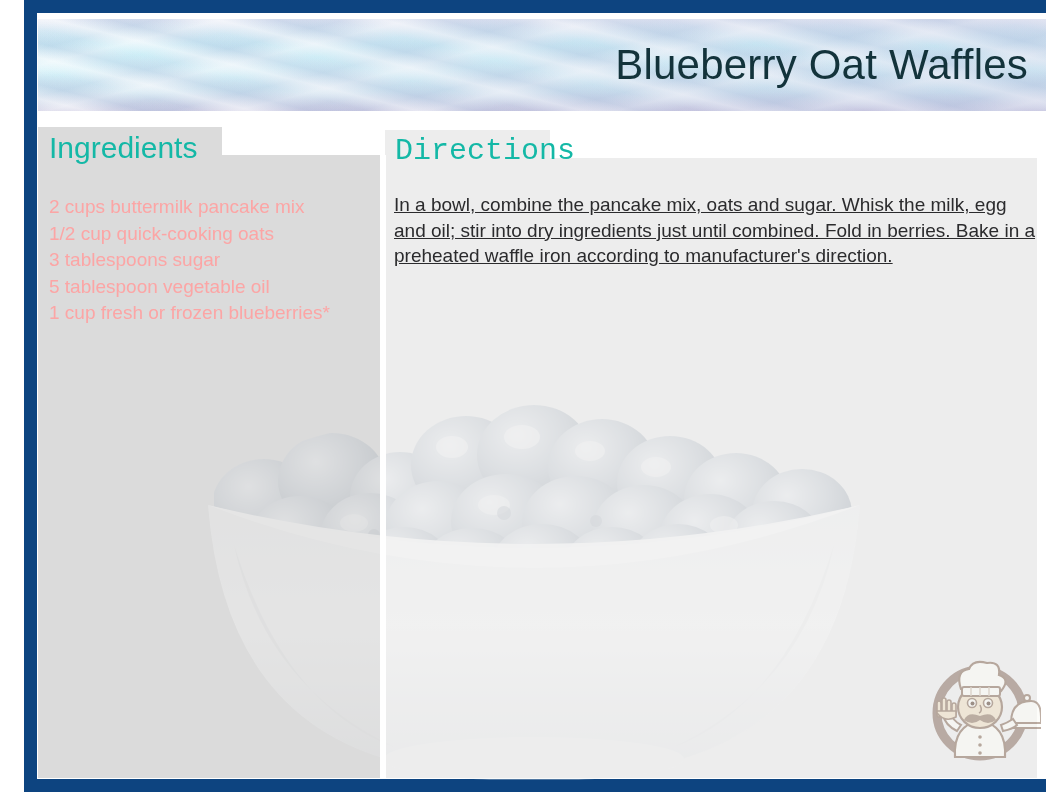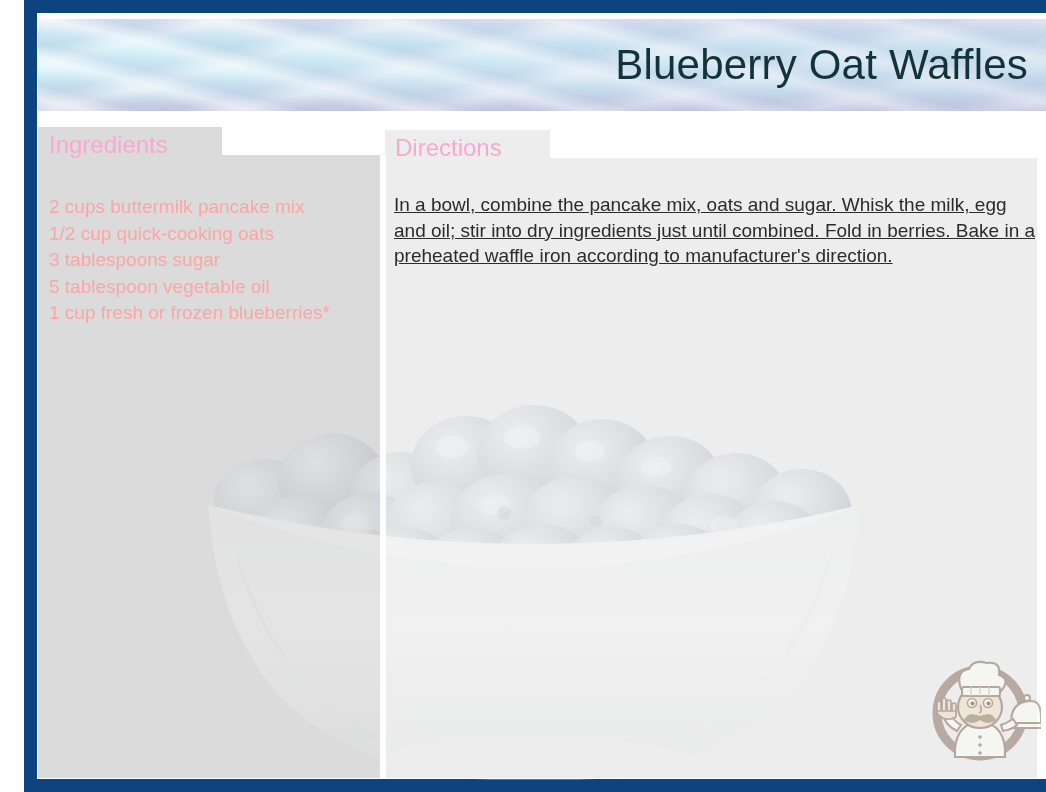--- a/index.html
+++ b/index.html
@@ -94,27 +94,27 @@
     position: absolute;
     left: 361px;
     top: 130px;
     width: 165px;
     height: 38px;
     background: #ededed;
   }
 
   .heading {
     position: absolute;
-    font-size: 24px;
+    font-size: 30px;
     font-weight: 400;
-    color: #f9a8d4;
+    color: #14b8a6;
     white-space: nowrap;
   }
   #ingredients-heading { left: 25px;  top: 131px; }
-  #directions-heading  { left: 371px; top: 134px; }
+  #directions-heading  { left: 371px; top: 134px; font-family: Liberation Mono, monospace; }
 
   
   #ingredients-list {
     position: absolute;
     left: 25px;
     top: 194px;
     width: 320px;
     list-style: none;
     margin: 0;
     padding: 0;

